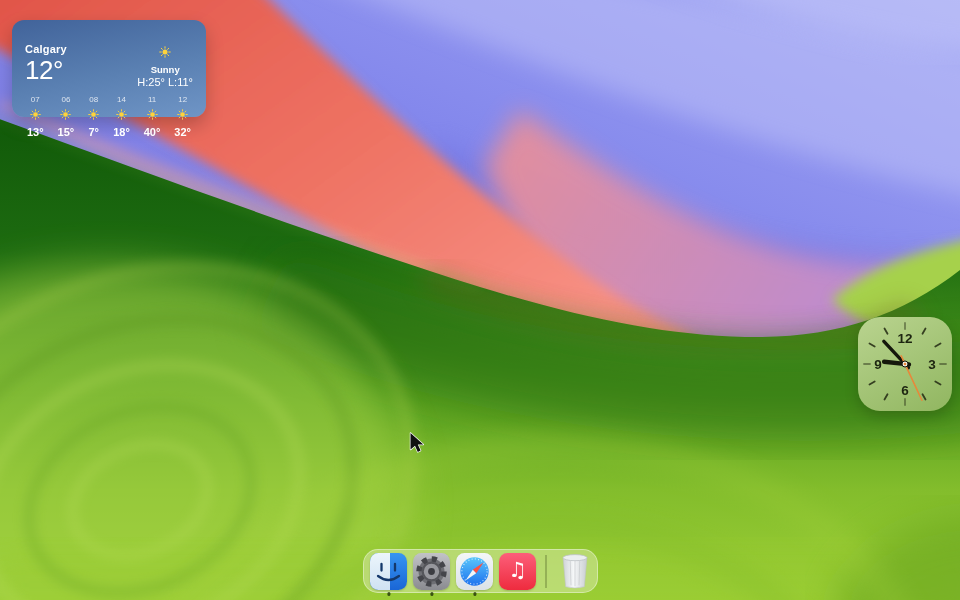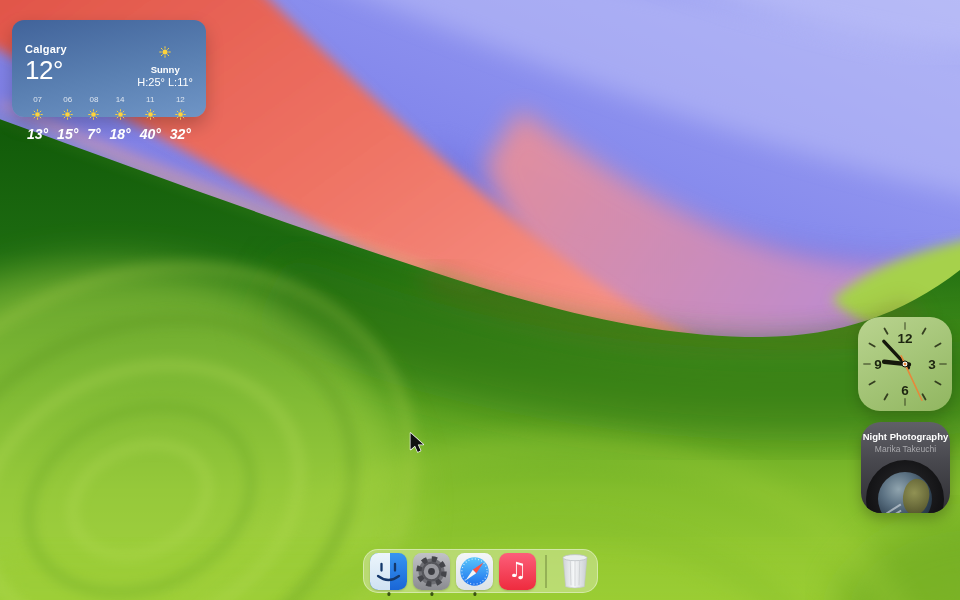--- a/index.html
+++ b/index.html
@@ -15,21 +15,21 @@
   .weather .hdr{display:flex;justify-content:space-between;align-items:flex-start;}
   .weather .city{font-size:11px;font-weight:700;letter-spacing:.2px;}
   .weather .temp{font-size:26px;font-weight:400;line-height:1.02;margin-top:2px;letter-spacing:-.5px;}
   .weather .right{text-align:center;line-height:1.25;}
   .weather .right .cicon{display:inline-block;margin-bottom:1px;}
   .weather .cond{font-size:9.5px;font-weight:600;}
   .weather .hl{font-size:11px;font-weight:500;}
   .weather .hourly{display:flex;justify-content:space-between;margin-top:5px;padding:0 2px;}
   .weather .hcol{display:flex;flex-direction:column;align-items:center;gap:2px;}
   .weather .hh{font-size:8px;color:rgba(255,255,255,.78);}
-  .weather .ht{font-size:14px;font-weight:700;font-style:italic;}
+  .weather .ht{font-size:11px;font-weight:700;}
 
   
   .clockw{position:absolute;left:858px;top:317px;width:94px;height:94px;border-radius:22px;
     background:linear-gradient(150deg,rgba(190,215,148,.96),rgba(148,184,99,.96));
     box-shadow:0 6px 14px rgba(0,0,0,.18);z-index:5;}
   .clockw svg{position:absolute;inset:0;}
 
   
   .photow{position:absolute;left:861px;top:422px;width:89px;height:91px;border-radius:20px;
     overflow:hidden;background:linear-gradient(180deg,#606067 0%,#47474d 45%,#2e2e33 100%);
@@ -312,31 +312,20 @@
         <line x1="47" y1="52" x2="47" y2="16" stroke="#15180c" stroke-width="3.4" stroke-linecap="round"></line>
       </g>
       <g transform="rotate(155 47 47)">
         <line x1="47" y1="56" x2="47" y2="7" stroke="#e8883a" stroke-width="1.6" stroke-linecap="round"></line>
       </g>
       <circle cx="47" cy="47" r="3" fill="#f2ece0" stroke="#15180c" stroke-width="1"></circle>
       <circle cx="47" cy="47" r="1.3" fill="#e8883a"></circle>
     </svg>
   </div>
 
-  <div class="photow">
-    <div class="ptitle">Night Photography</div>
-    <div class="psub">Marika Takeuchi</div>
-    <div class="pring">
-      <div class="pearth">
-        <div class="pland"></div>
-        <div class="pstreak" style="left:7px;top:36px;"></div>
-        <div class="pstreak" style="left:11px;top:41px;width:13px;"></div>
-      </div>
-    </div>
-  </div>
 
   <div class="dock">
 
     <div class="dicon">
       <div class="art">
         <div class="finder-bg"></div>
           <div class="finder-left"></div>
         <svg width="37" height="37" viewBox="0 0 37 37" style="position:absolute;inset:0;">
           <g stroke="#14386b" stroke-width="2.3" stroke-linecap="round" fill="none">
             <line x1="11.5" y1="11" x2="11.5" y2="17.5"></line>

